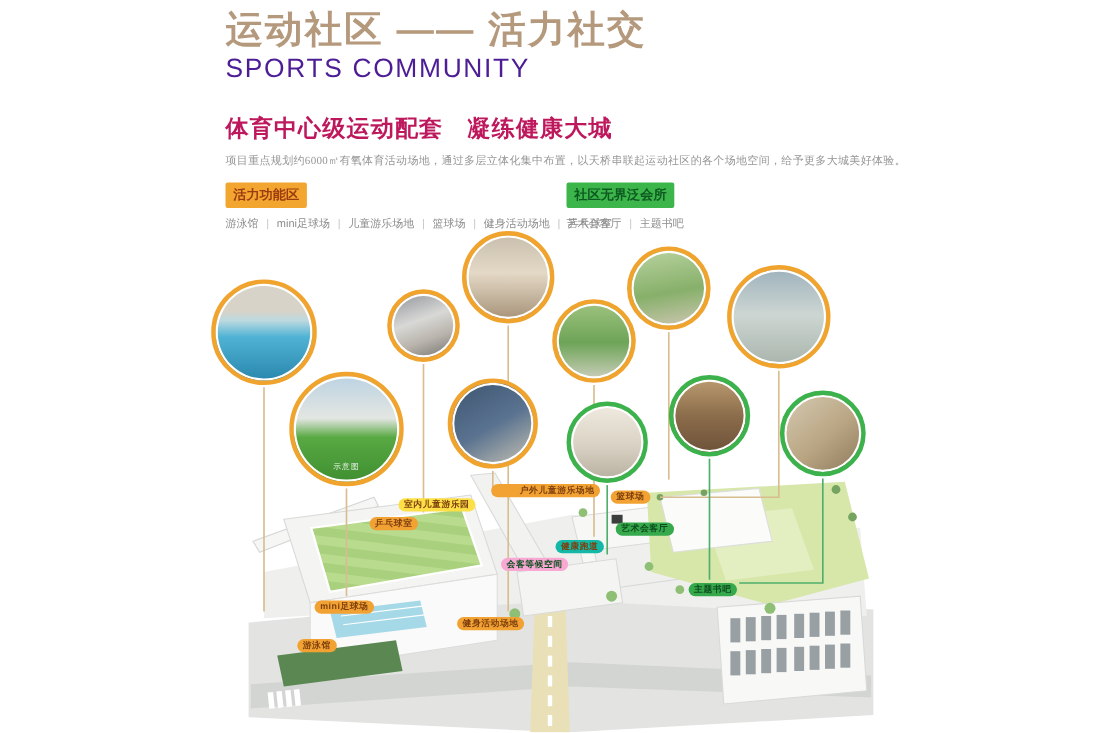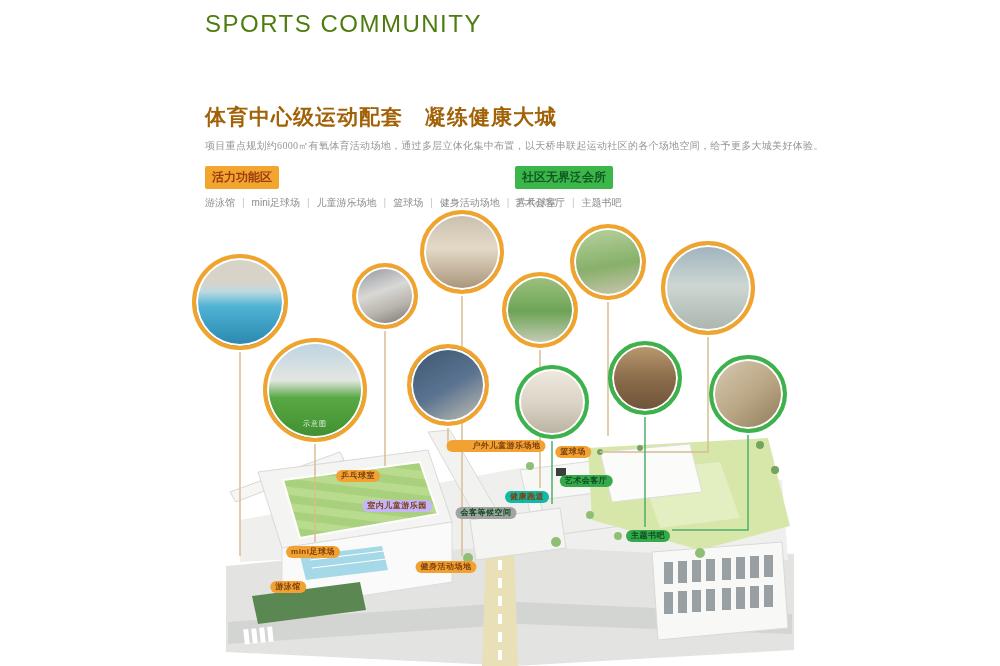--- a/index.html
+++ b/index.html
@@ -2,25 +2,25 @@
 <html><head>
 <meta charset="utf-8">
 <style>
   html,body{margin:0;padding:0;background:#fff;}
   body{font-family:"Liberation Sans","DejaVu Sans",sans-serif;}
   .canvas{position:relative;width:1000px;height:666px;background:#ffffff;overflow:hidden;}
 
   
   .hdr{position:absolute;left:205px;top:8px;z-index:6;}
   .hdr h1{margin:0;font-size:34px;font-weight:bold;color:#b5997c;letter-spacing:2px;line-height:1.15;}
-  .hdr .sub{font-size:24px;color:#4d7c0f;letter-spacing:1.5px;font-weight:400;margin-top:2px;}
+  .hdr .sub{font-size:24px;color:#4c1d95;letter-spacing:1.5px;font-weight:400;margin-top:2px;}
 
   
   .intro{position:absolute;left:205px;top:103px;z-index:6;width:640px;}
-  .intro h2{margin:0;font-size:21px;font-weight:bold;color:#a16207;letter-spacing:1px;}
+  .intro h2{margin:0;font-size:21px;font-weight:bold;color:#be185d;letter-spacing:1px;}
   .intro p{margin:8px 0 0 0;font-size:10px;color:#969696;letter-spacing:.3px;font-family:Liberation Serif, serif;}
 
   
   .legend-group{position:absolute;top:166px;z-index:6;}
   #legend-vitality{left:205px;}
   #legend-club{left:515px;}
   .badge{display:inline-block;font-size:12px;font-weight:bold;padding:3px 7px;border-radius:2px;}
   .legend-items{margin-top:7px;font-size:10px;color:#8c8c8c;white-space:nowrap;}
   .legend-items .sep{color:#c6c6c6;margin:0 7px;}
 
@@ -48,20 +48,21 @@
 
   
   .plan-svg{position:absolute;left:0;top:0;z-index:1;}
 </style>
 </head>
 <body>
 
 <div class="canvas">
 
   <div class="hdr">
+    <h1>运动社区 —— 活力社交</h1>
     <div class="sub">SPORTS COMMUNITY</div>
   </div>
 
   <div class="intro">
     <h2>体育中心级运动配套　凝练健康大城</h2>
     <p>项目重点规划约6000㎡有氧体育活动场地，通过多层立体化集中布置，以天桥串联起运动社区的各个场地空间，给予更多大城美好体验。</p>
   </div>
 
   <div class="legend-group" id="legend-club">
     <span class="badge" style="background: rgb(60, 181, 75); color: rgb(13, 90, 32);">社区无界泛会所</span>
@@ -194,26 +195,26 @@
       <div class="photo-circle ph-football" style="left: 263px; top: 338px; width: 104px; height: 104px; border: 4px solid rgb(240, 164, 46);">
         <div class="cap">示意图</div>
       </div>
       <div class="photo-circle ph-climb" style="left: 407px; top: 344px; width: 82px; height: 82px; border: 4px solid rgb(240, 164, 46);"></div>
       <div class="photo-circle ph-art" style="left: 515px; top: 365px; width: 74px; height: 74px; border: 4px solid rgb(60, 178, 76);"></div>
       <div class="photo-circle ph-dine" style="left: 608px; top: 341px; width: 74px; height: 74px; border: 4px solid rgb(60, 178, 76);"></div>
       <div class="photo-circle ph-lib" style="left: 709px; top: 355px; width: 78px; height: 78px; border: 4px solid rgb(60, 178, 76);"></div>
     </div>
 
   <div id="tags-layer">
-      <div class="plan-tag" style="left: 397px; top: 459px; background: #c4b5fd; color: rgb(125, 63, 14); margin-top: 47px;">室内儿童游乐园</div>
+      <div class="plan-tag" style="left: 397px; top: 459px; background: #fde047; color: rgb(125, 63, 14);">室内儿童游乐园</div>
       <div class="plan-tag" style="left: 358px; top: 476px; background: rgb(242, 162, 51); color: rgb(125, 63, 14);">乒乓球室</div>
       <div class="plan-tag" style="left: 496px; top: 446px; background: rgb(242, 162, 51); color: rgb(125, 63, 14); padding-left: 26px;">户外儿童游乐场地</div>
       <div class="plan-tag" style="left: 573px; top: 452px; background: rgb(242, 162, 51); color: rgb(125, 63, 14);">篮球场</div>
       <div class="plan-tag" style="left: 527px; top: 497px; background: #14b8a6; color: rgb(125, 63, 14);">健康跑道</div>
       <div class="plan-tag" style="left: 446px; top: 567px; background: rgb(242, 162, 51); color: rgb(125, 63, 14);">健身活动场地</div>
       <div class="plan-tag" style="left: 313px; top: 552px; background: rgb(242, 162, 51); color: rgb(125, 63, 14);">mini足球场</div>
       <div class="plan-tag" style="left: 288px; top: 587px; background: rgb(242, 162, 51); color: rgb(125, 63, 14);">游泳馆</div>
       <div class="plan-tag" style="left: 586px; top: 481px; background: rgb(53, 169, 76); color: rgb(14, 77, 30);">艺术会客厅</div>
-      <div class="plan-tag" style="left: 486px; top: 513px; background: #a3a3a3; color: rgb(14, 77, 30);">会客等候空间</div>
+      <div class="plan-tag" style="left: 486px; top: 513px; background: #f9a8d4; color: rgb(14, 77, 30);">会客等候空间</div>
       <div class="plan-tag" style="left: 648px; top: 536px; background: rgb(53, 169, 76); color: rgb(14, 77, 30);">主题书吧</div>
     </div>
 
 </div>
 
 </body></html>

